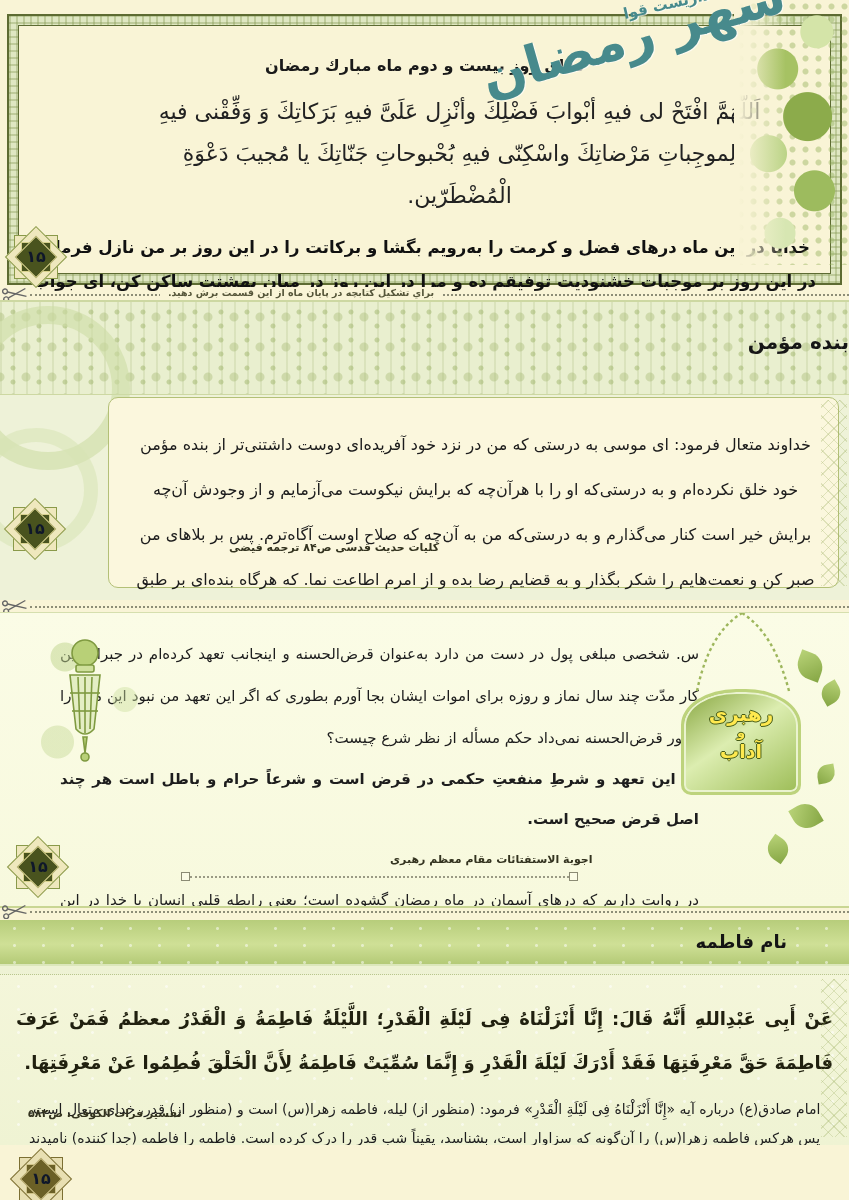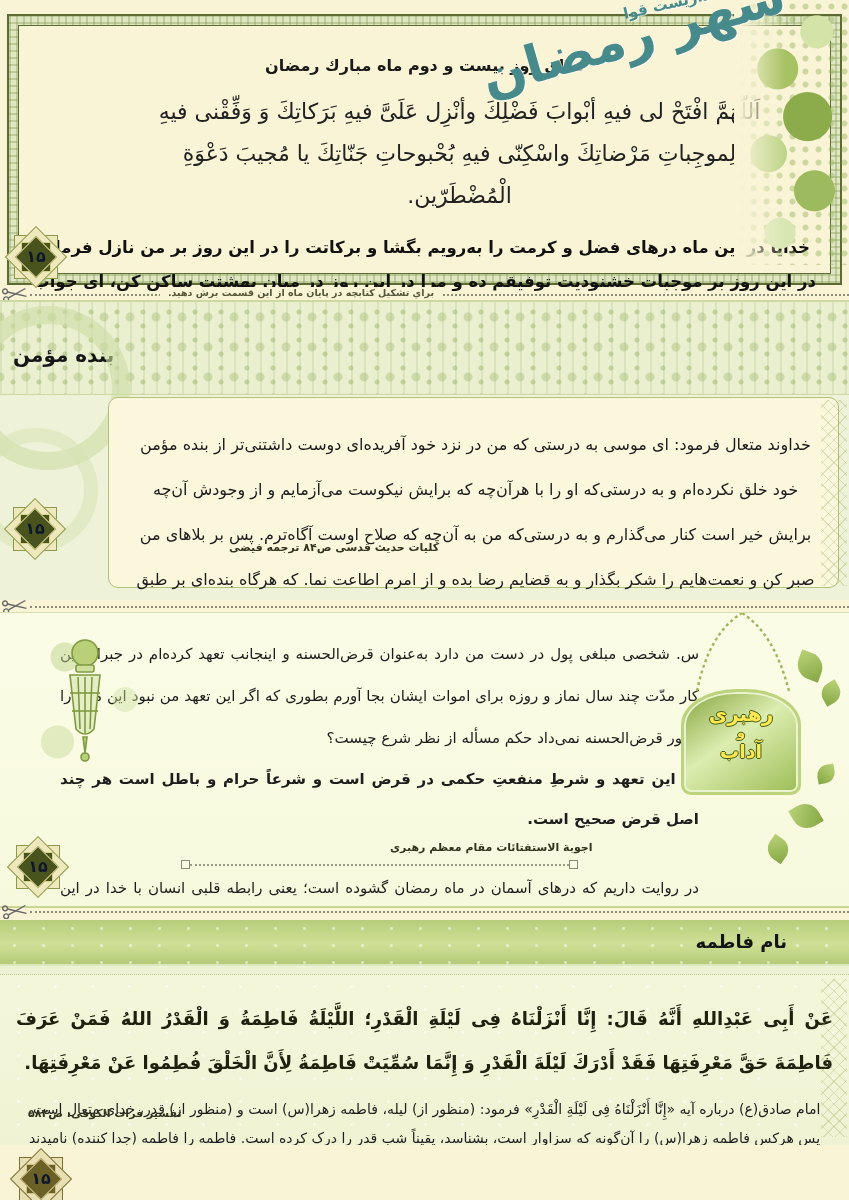--- a/index.html
+++ b/index.html
@@ -47,42 +47,42 @@
   
   #sec2{position:absolute;top:300px;left:0;right:0;height:300px;background:#eef2d8;overflow:hidden;}
   .band{position:absolute;top:0;left:0;right:0;height:92px;
         border-top:2px solid #cdd8a2;border-bottom:1px solid #cdd8a2;
         background:
           radial-gradient(circle,rgba(165,185,115,.55) 2px,transparent 3px),
           radial-gradient(circle,rgba(165,185,115,.4) 4px,transparent 5px),
           repeating-linear-gradient(90deg,rgba(150,170,100,.18) 0 2px,transparent 2px 13px),
           #e9efcf;
         background-size:26px 14px,26px 30px,auto,auto;background-position:0 3px,13px 60px,0 0,0 0;}
-  .band h2{margin:13px;padding-top:28px;text-align:left;font-size:20px;color:#161616;}
+  .band h2{margin:0;padding-top:28px;text-align:right;font-size:20px;color:#161616;}
   .ring{position:absolute;border-radius:50%;z-index:1;}
   .r1{left:-34px;top:6px;width:128px;height:128px;border:18px solid rgba(205,220,165,.6);}
   .r2{left:-26px;top:128px;width:96px;height:96px;border:14px solid rgba(215,228,180,.55);}
   .box2{position:absolute;top:97px;left:108px;right:10px;bottom:12px;background:#fbf7dd;
         border:1px solid #b3c077;border-radius:10px;z-index:2;}
   .box2 .body{margin:24px 22px 0 26px;font-size:16px;line-height:45px;text-align:center;color:#1c1c1c;}
   .cite{font-size:11px;font-weight:bold;color:#33331f;direction:rtl;}
   .box2 .cite{position:absolute;bottom:22px;left:120px;}
   .trellis{position:absolute;width:26px;z-index:2;opacity:.8;
         background:
           repeating-linear-gradient(45deg,rgba(150,170,90,.35) 0 1px,transparent 1px 8px),
           repeating-linear-gradient(-45deg,rgba(150,170,90,.35) 0 1px,transparent 1px 8px);}
   #sec2 .trellis{right:2px;top:100px;bottom:14px;}
   
   #sec3{position:absolute;top:612px;left:0;right:0;height:293px;overflow:hidden;
         background:linear-gradient(180deg,#fbfce6,#f7f9dd);
         border-top:1px solid #d6dfae;border-bottom:2px solid #c9d693;}
   .txt3{position:absolute;top:20px;right:150px;left:60px;color:#1d1d1d;}
   .q3{font-size:15px;line-height:42px;text-align:justify;margin:0;}
   .a3{font-size:15px;line-height:40px;font-weight:bold;margin:0;text-align:justify;}
-  .txt3 .cite{margin:2px 0 0;padding-left:330px;text-align:left;}
+  .txt3 .cite{margin:14px 0 0;padding-left:330px;text-align:left;}
   .divider{display:flex;align-items:center;width:62%;margin:6px auto;}
   .divider .line{flex:1;border-top:2px dotted #9a9a85;}
   .divider .sq{width:7px;height:7px;border:1px solid #8b8b74;background:#fbfce6;}
   .p3{font-size:15px;line-height:27.5px;text-align:justify;margin:4px 0 0;}
   .sign{position:absolute;right:48px;top:76px;width:114px;height:100px;z-index:3;
         background:linear-gradient(145deg,#86a53e,#dcedb0 45%,#9dbd57);
         border:3px solid #bdd37c;border-radius:46% 46% 10px 10px/34% 34% 10px 10px;
         box-shadow:inset 0 0 0 2px #eaf3cf;text-align:center;}
   .sign div{color:#ffe94f;font-weight:bold;
         text-shadow:-1px 0 #465c17,1px 0 #465c17,0 -1px #465c17,0 1px #465c17;}
@@ -258,21 +258,21 @@
       </g>
     </svg>
   </div>
 
   <section id="sec4">
     <div class="hdr4">
       <h2>نام فاطمه</h2>
     </div>
     <div class="sep4"></div>
     <div class="cont4">
-      <p class="ar4">عَنْ أَبِی عَبْدِاللهِ أَنَّهُ قَالَ: إِنَّا أَنْزَلْنَاهُ فِی لَیْلَةِ الْقَدْرِ؛ اللَّیْلَةُ فَاطِمَةُ وَ الْقَدْرُ اللهُ فَمَنْ عَرَفَ فَاطِمَةَ حَقَّ مَعْرِفَتِهَا فَقَدْ أَدْرَكَ لَیْلَةَ الْقَدْرِ وَ إِنَّمَا سُمِّیَتْ فَاطِمَةُ لِأَنَّ الْخَلْقَ فُطِمُوا عَنْ مَعْرِفَتِهَا.</p>
+      <p class="ar4">عَنْ أَبِی عَبْدِاللهِ أَنَّهُ قَالَ: إِنَّا أَنْزَلْنَاهُ فِی لَیْلَةِ الْقَدْرِ؛ اللَّیْلَةُ فَاطِمَةُ وَ الْقَدْرُ معظمُ فَمَنْ عَرَفَ فَاطِمَةَ حَقَّ مَعْرِفَتِهَا فَقَدْ أَدْرَكَ لَیْلَةَ الْقَدْرِ وَ إِنَّمَا سُمِّیَتْ فَاطِمَةُ لِأَنَّ الْخَلْقَ فُطِمُوا عَنْ مَعْرِفَتِهَا.</p>
       <p class="fa4">امام صادق(ع) درباره آیه «إِنَّا أَنْزَلْنَاهُ فِی لَیْلَةِ الْقَدْرِ» فرمود: (منظور از) لیله، فاطمه زهرا(س) است و (منظور از) قدر، خدای متعال است. پس هرکس فاطمه زهرا(س) را آن‌گونه که سزاوار است، بشناسد، یقیناً شب قدر را درک کرده است. فاطمه را فاطمه (جدا کننده) نامیدند چون خلق از معرفتش جدا هستند.</p>
       <p class="cite">تفسیر فرات الکوفی، ص۵۸۲</p>
     </div>
     <div class="trellis"></div>
   </section>
 
 
   <div class="badge" id="b1">
     <i class="o"></i>
       <i class="o rot"></i>

